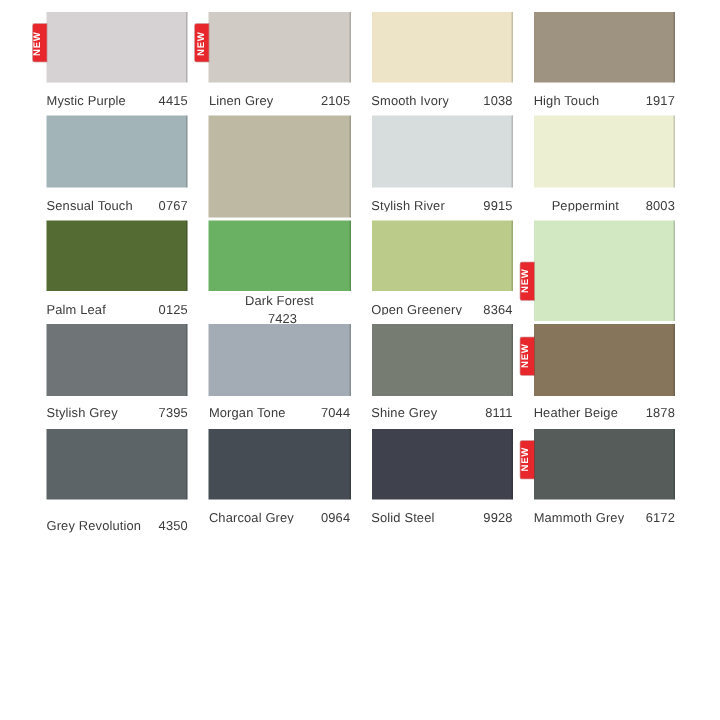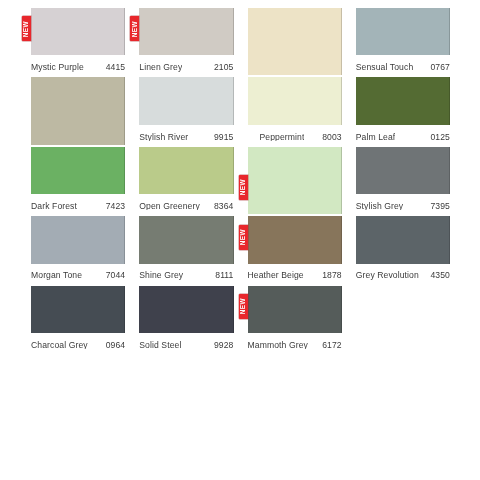--- a/index.html
+++ b/index.html
@@ -128,22 +128,36 @@
       <span class="name">Linen Grey</span>
       <span class="code">2105</span>
     </div>
   </div>
 
   <div class="swatch-cell">
     <div class="chip">
       <div class="chip-color" style="background: rgb(237, 227, 198);"></div>
 
     </div>
-  </div>
-
+    <div class="caption" style="color: rgb(59, 59, 59);">
+      <span class="name">Smooth Ivory</span>
+      <span class="code">1038</span>
+    </div>
+  </div>
+
+  <div class="swatch-cell">
+    <div class="chip">
+      <div class="chip-color" style="background: rgb(158, 146, 128);"></div>
+
+    </div>
+    <div class="caption" style="color: rgb(59, 59, 59);">
+      <span class="name">High Touch</span>
+      <span class="code">1917</span>
+    </div>
+  </div>
 
   <div class="swatch-cell">
     <div class="chip">
       <div class="chip-color" style="background: rgb(163, 180, 184);"></div>
 
     </div>
     <div class="caption" style="color: rgb(59, 59, 59);">
       <span class="name">Sensual Touch</span>
       <span class="code">0767</span>
     </div>
@@ -187,21 +201,21 @@
       <span class="name">Palm Leaf</span>
       <span class="code">0125</span>
     </div>
   </div>
 
   <div class="swatch-cell">
     <div class="chip">
       <div class="chip-color" style="background: rgb(107, 177, 99);"></div>
 
     </div>
-    <div class="caption" style="color: rgb(59, 59, 59);">
+    <div class="caption" style="color: rgb(59, 59, 59); flex-direction: column;">
       <span class="name">Dark Forest</span>
       <span class="code">7423</span>
     </div>
   </div>
 
   <div class="swatch-cell">
     <div class="chip">
       <div class="chip-color" style="background: rgb(186, 203, 138);"></div>
 
     </div>
@@ -264,21 +278,21 @@
       <span class="name">Heather Beige</span>
       <span class="code">1878</span>
     </div>
   </div>
 
   <div class="swatch-cell">
     <div class="chip">
       <div class="chip-color" style="background: rgb(92, 100, 104);"></div>
 
     </div>
-    <div class="caption" style="color: rgb(59, 59, 59);">
+    <div class="caption" style="color: rgb(59, 59, 59); align-items: flex-end;">
       <span class="name">Grey Revolution</span>
       <span class="code">4350</span>
     </div>
   </div>
 
   <div class="swatch-cell">
     <div class="chip">
       <div class="chip-color" style="background: rgb(69, 76, 83);"></div>
 
     </div>

